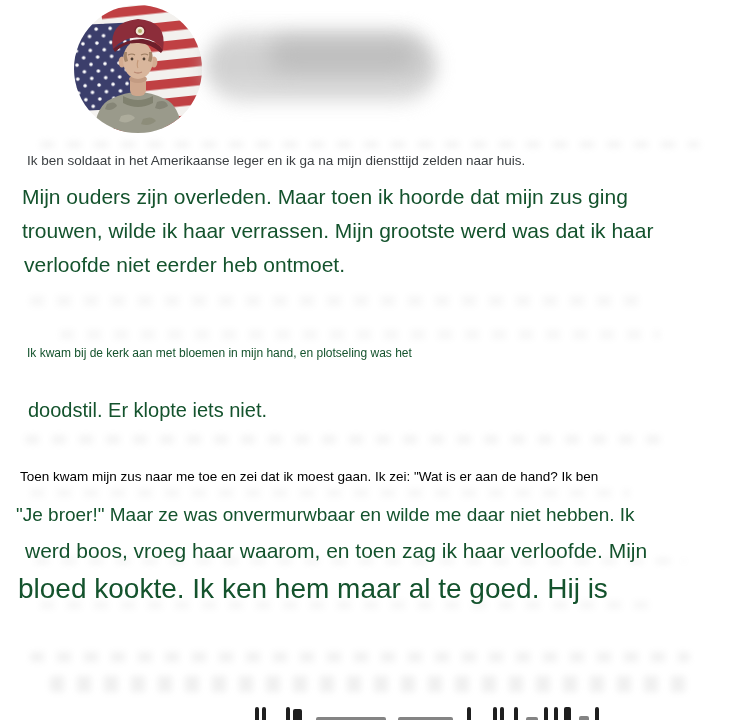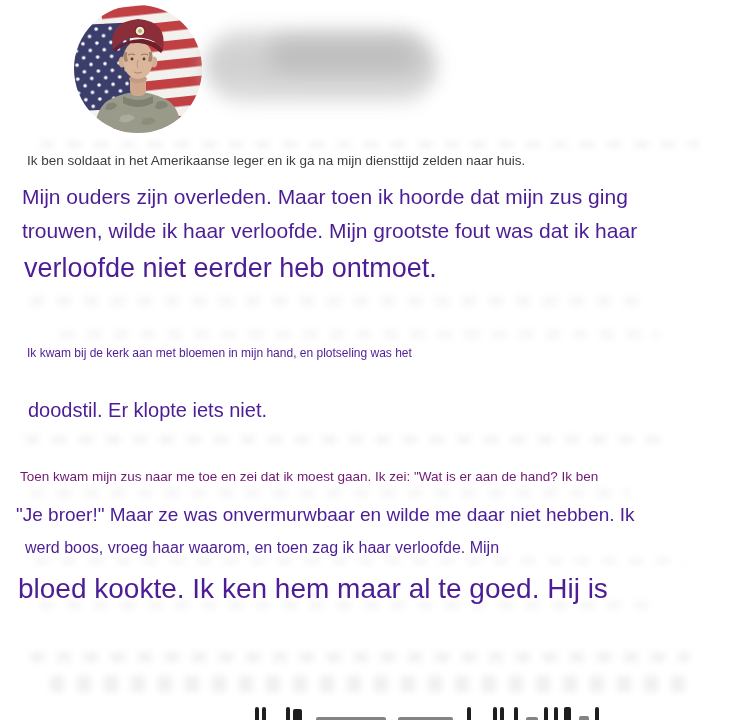--- a/index.html
+++ b/index.html
@@ -13,30 +13,30 @@
   .avatar svg{display:block;}
 
   
   .name-blur{position:absolute;left:205px;top:30px;width:232px;height:72px;
              background:linear-gradient(180deg,#d6d6d6 0%,#c6c6c6 45%,#d9d9d9 100%);
              border-radius:36px;filter:blur(9px);opacity:.85;}
   .name-blur-core{position:absolute;left:268px;top:38px;width:150px;height:34px;
              background:#b9b9b9;border-radius:20px;filter:blur(11px);opacity:.8;}
 
   
-  .ln{position:absolute;white-space:nowrap;color:#4c1d95;letter-spacing:0;}
+  .ln{position:absolute;white-space:nowrap;color:#14532d;letter-spacing:0;}
   .ln1 {left:27px;top:153px;font-size:13.5px;color:#3c4043;}
   .ln2 {left:22px;top:185px;font-size:21px;}
   .ln3 {left:22px;top:219px;font-size:21px;}
-  .ln4 {left:24px;top:253px;font-size:27px;}
+  .ln4 {left:24px;top:253px;font-size:21px;}
   .ln5 {left:27px;top:346px;font-size:12px;}
   .ln6 {left:28px;top:399px;font-size:20px;}
-  .ln7 {left:20px;top:469px;font-size:13.5px;color:#701a75;}
+  .ln7 {left:20px;top:469px;font-size:13.5px;color:#000000;}
   .ln8 {left:16px;top:504px;font-size:19px;}
-  .ln9 {left:25px;top:539px;font-size:16px;}
+  .ln9 {left:25px;top:539px;font-size:21px;}
   .ln10{left:18px;top:573px;font-size:28px;}
 
   
   .ghost{position:absolute;background:repeating-linear-gradient(90deg,#9a9a9a 0 14px,transparent 14px 27px);
          filter:blur(3px);border-radius:4px;}
   .g1{left:40px; top:141px;width:660px;height:7px; opacity:.10;}
   .g2{left:30px; top:296px;width:620px;height:10px;opacity:.08;}
   .g2b{left:60px;top:330px;width:600px;height:9px; opacity:.08;}
   .g3{left:25px; top:435px;width:640px;height:9px; opacity:.10;}
   .g4{left:30px; top:489px;width:600px;height:8px; opacity:.08;}
@@ -117,21 +117,21 @@
   <div class="ghost g2b"></div>
   <div class="ghost g3"></div>
   <div class="ghost g4"></div>
   <div class="ghost g8"></div>
   <div class="ghost g5"></div>
   <div class="ghost g6"></div>
   <div class="ghost g7"></div>
 
   <div class="ln ln1">Ik ben soldaat in het Amerikaanse leger en ik ga na mijn diensttijd zelden naar huis.</div>
   <div class="ln ln2">Mijn ouders zijn overleden. Maar toen ik hoorde dat mijn zus ging</div>
-  <div class="ln ln3">trouwen, wilde ik haar verloofde. Mijn grootste fout was dat ik haar</div>
+  <div class="ln ln3">trouwen, wilde ik haar verrassen. Mijn grootste werd was dat ik haar</div>
   <div class="ln ln4">verloofde niet eerder heb ontmoet.</div>
   <div class="ln ln5">Ik kwam bij de kerk aan met bloemen in mijn hand, en plotseling was het</div>
   <div class="ln ln6">doodstil. Er klopte iets niet.</div>
   <div class="ln ln7">Toen kwam mijn zus naar me toe en zei dat ik moest gaan. Ik zei: "Wat is er aan de hand? Ik ben</div>
   <div class="ln ln8">"Je broer!" Maar ze was onvermurwbaar en wilde me daar niet hebben. Ik</div>
   <div class="ln ln9">werd boos, vroeg haar waarom, en toen zag ik haar verloofde. Mijn</div>
   <div class="ln ln10">bloed kookte. Ik ken hem maar al te goed. Hij is</div>
 
   <div class="frags">
     <span class="frag" style="width:4px;height:13px;"></span>

